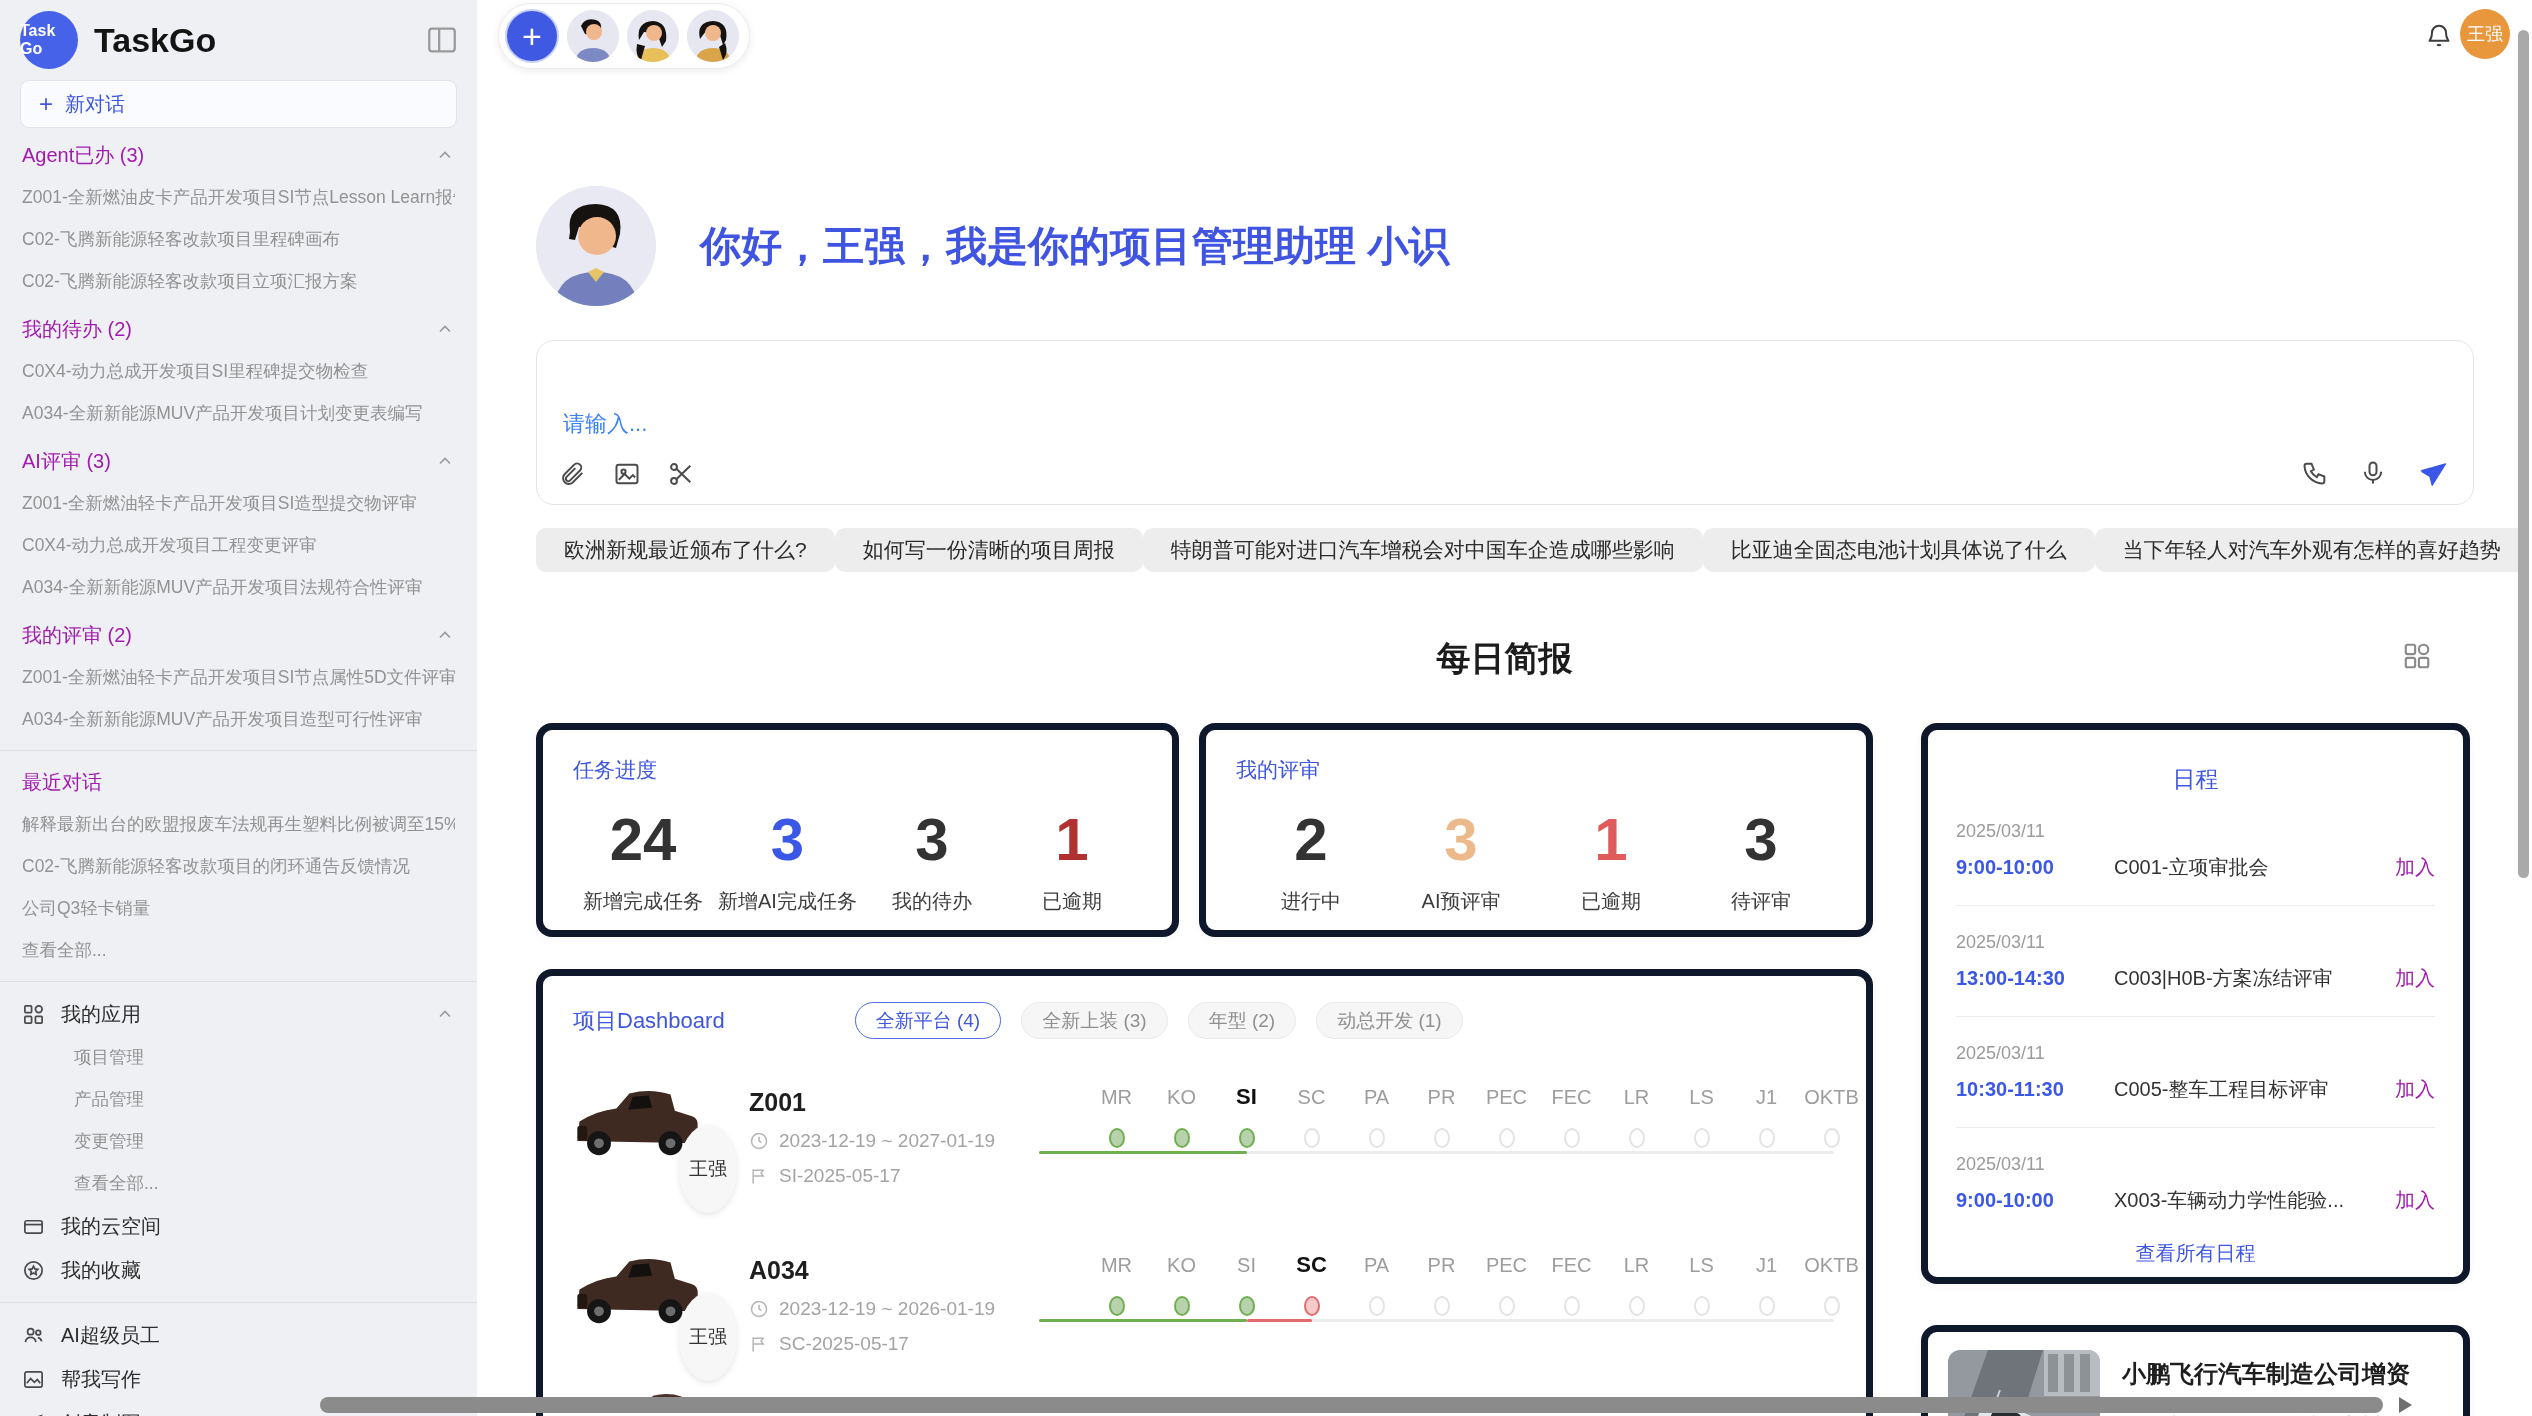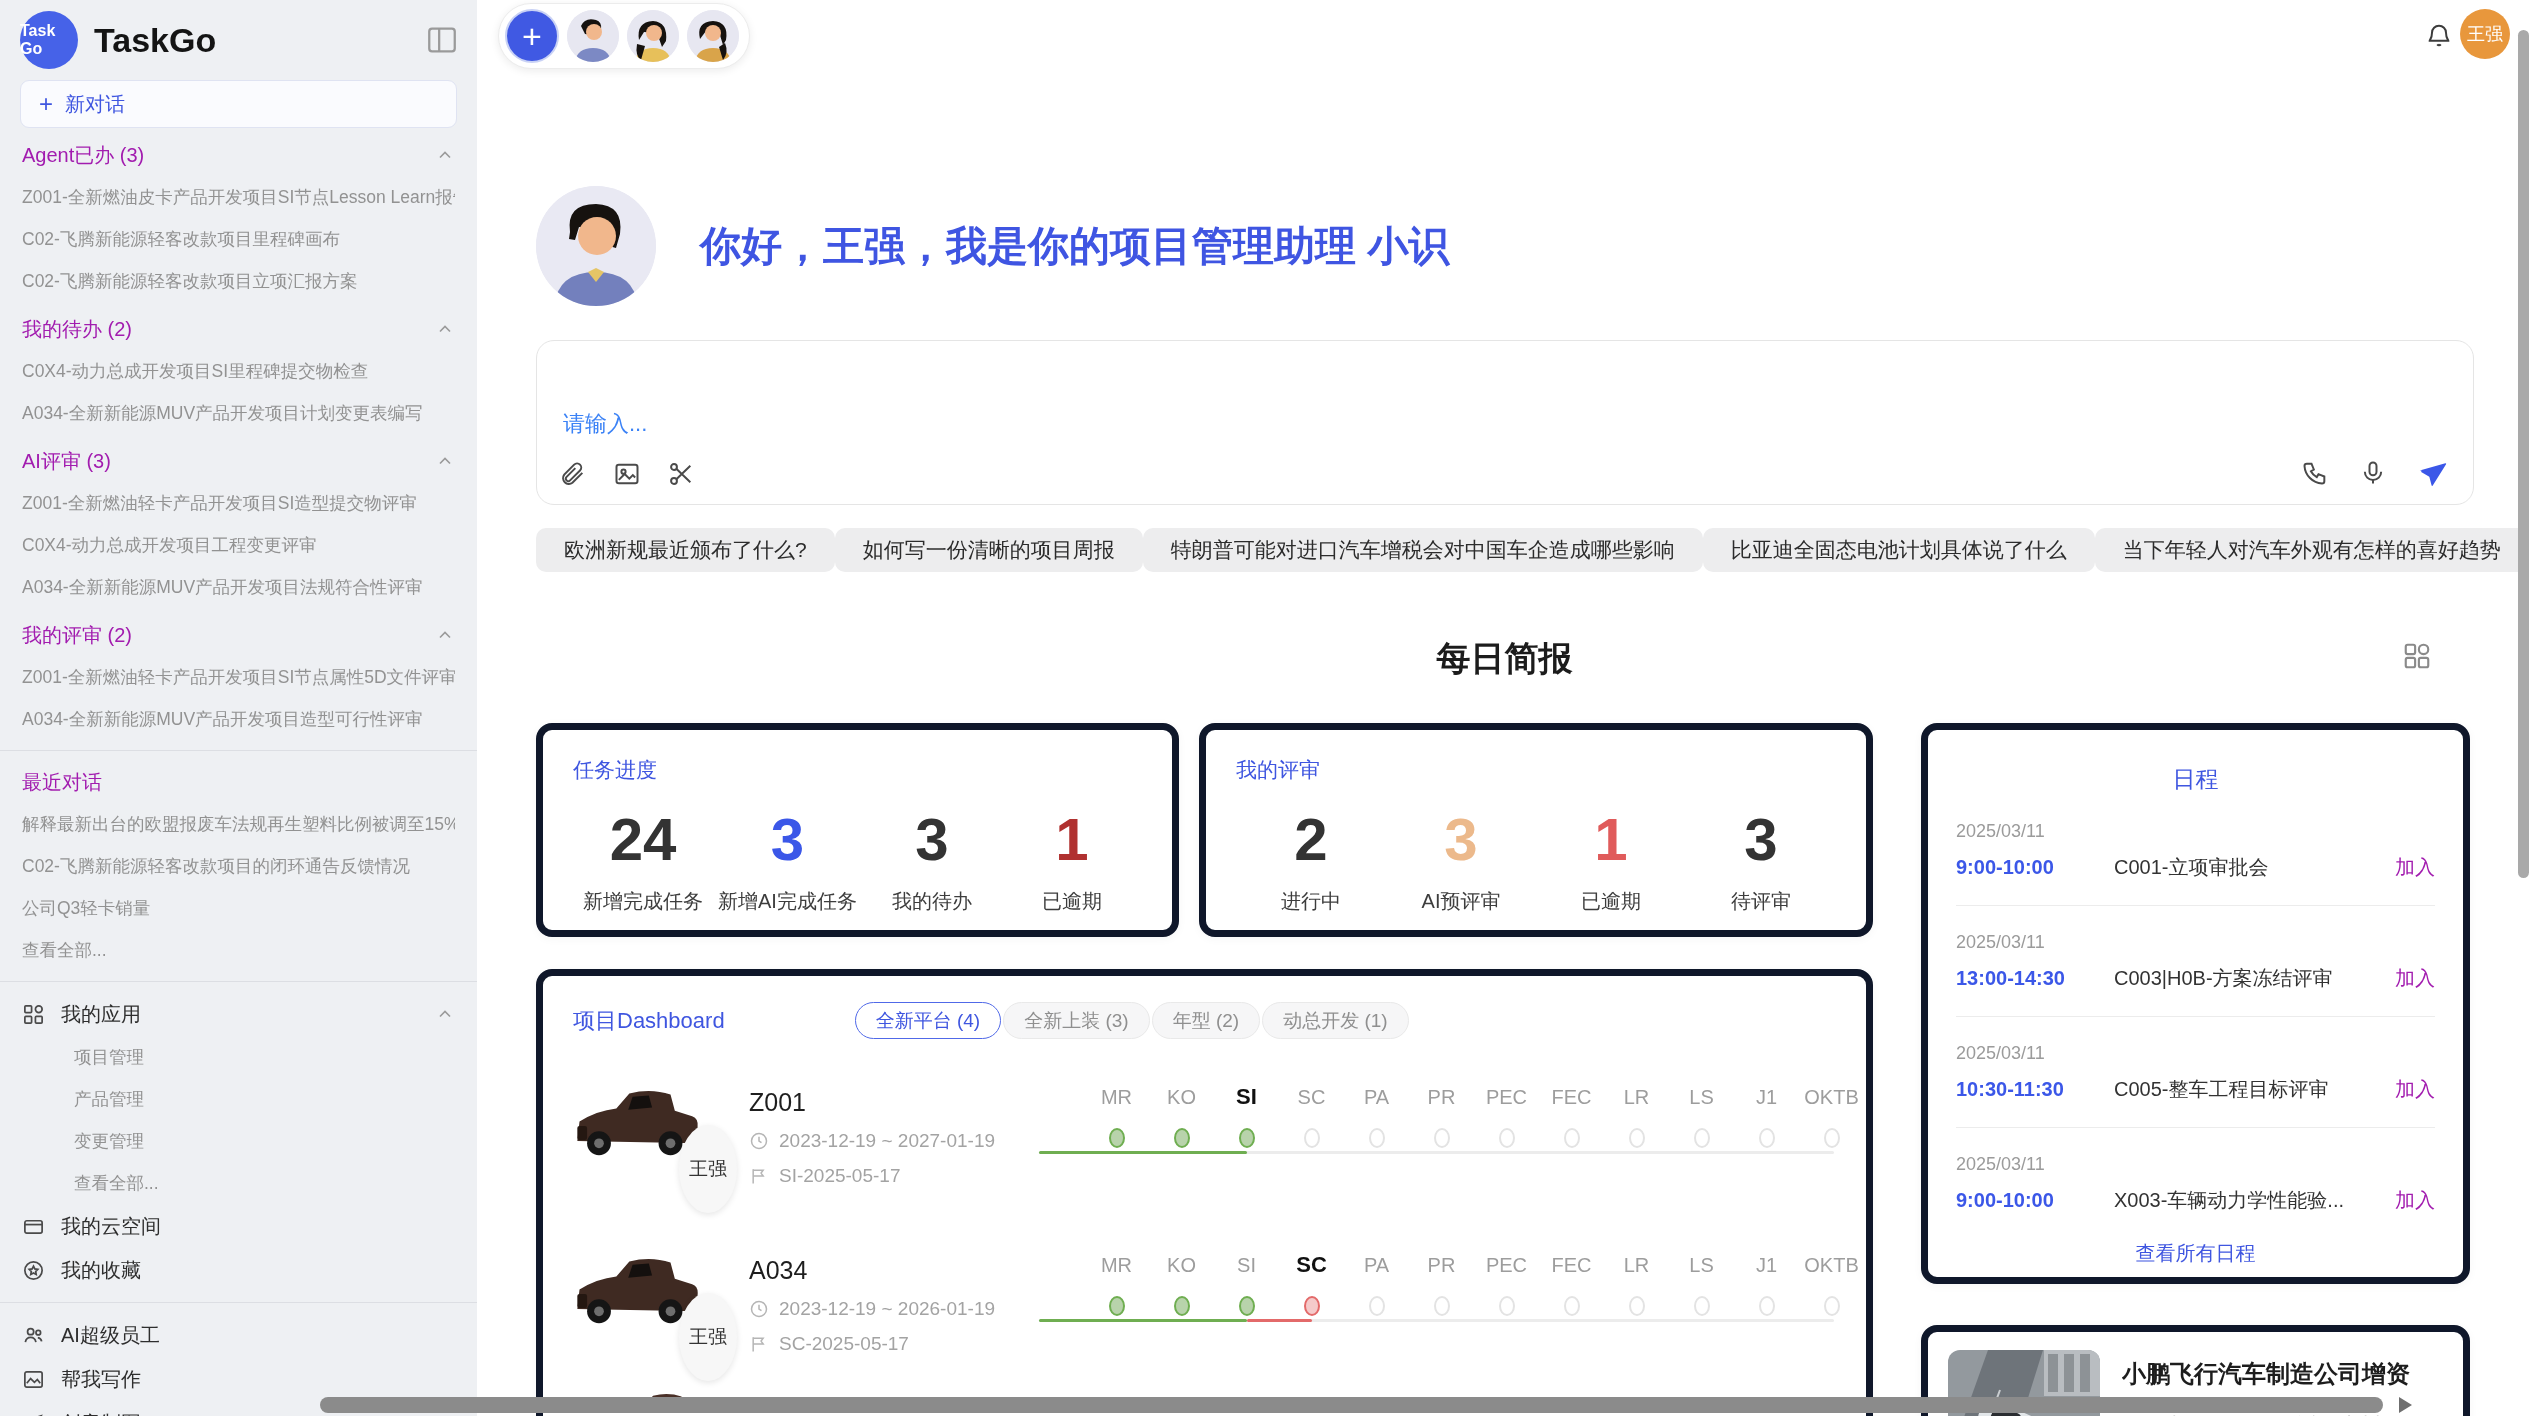--- a/index.html
+++ b/index.html
@@ -59,29 +59,29 @@
   .stat-grid { display:flex; justify-content:space-around; margin-top:18px; }
   .stat { text-align:center; min-width:130px; }
   .stat .num { font-size:60px; font-weight:600; color:#333; line-height:76px; }
   .stat.blue .num { color:#3b57e8; } .stat.darkred .num { color:#b03130; }
   .stat.orange .num { color:#ecb98b; } .stat.red .num { color:#e05b5b; }
   .stat .lbl { font-size:20px; color:#3d3d3d; margin-top:10px; }
 
   .dash-card { margin-top:32px; width:1337px; height:470px; padding:26px 30px; }
   .dash-head { display:flex; align-items:center; }
   .dash-title { font-size:22px; color:#3f56e0; }
-  .filters { display:flex; gap:2px; margin-left:130px; }
+  .filters { display:flex; gap:20px; margin-left:130px; }
   .fchip { height:37px; border-radius:19px; display:flex; align-items:center; padding:0 20px; font-size:19px; cursor:pointer; background:#f6f6f7; border:1px solid #e9e9e9; color:#8f8f8f; }
   .fchip.active { background:#fff; border:1.5px solid #5069e8; color:#3f56e0; }
 
   .proj-row { display:flex; align-items:center; margin-top:28px; height:140px; }
   .truck-wrap { position:relative; width:152px; height:120px; flex:none; }
   .owner { position:absolute; right:-12px; bottom:-16px; width:58px; height:88px; background:#f7f7f7; border-radius:50%; box-shadow:0 2px 6px rgba(0,0,0,.10); display:flex; align-items:center; justify-content:center; font-size:19px; color:#333; }
   .proj-info { margin-left:24px; width:290px; flex:none; }
-  .proj-code { font-size:25px; font-weight:400; color:#1e1e1e; }
+  .proj-code { font-size:25px; font-weight:700; color:#1e1e1e; }
   .proj-meta { display:flex; align-items:center; gap:10px; margin-top:13px; font-size:19px; color:#a3a3a3; }
   .milestones { position:relative; width:830px; height:110px; flex:none; }
   .ms-line { position:absolute; top:69px; height:2.5px; background:#ececec; border-radius:2px; }
   .ms-line.base { left:0; width:795px; }
   .ms-line.green { background:#6fae51; z-index:2; }
   .ms-line.red { background:#e36a6a; z-index:2; }
   .ms-steps { position:absolute; left:45px; top:0; display:flex; }
   .ms-step { width:65px; display:flex; flex-direction:column; align-items:center; }
   .ms-step .lbl { font-size:20px; color:#9d9d9d; height:30px; line-height:30px; }
   .ms-step.current .lbl { color:#111; font-weight:700; font-size:22px; }

